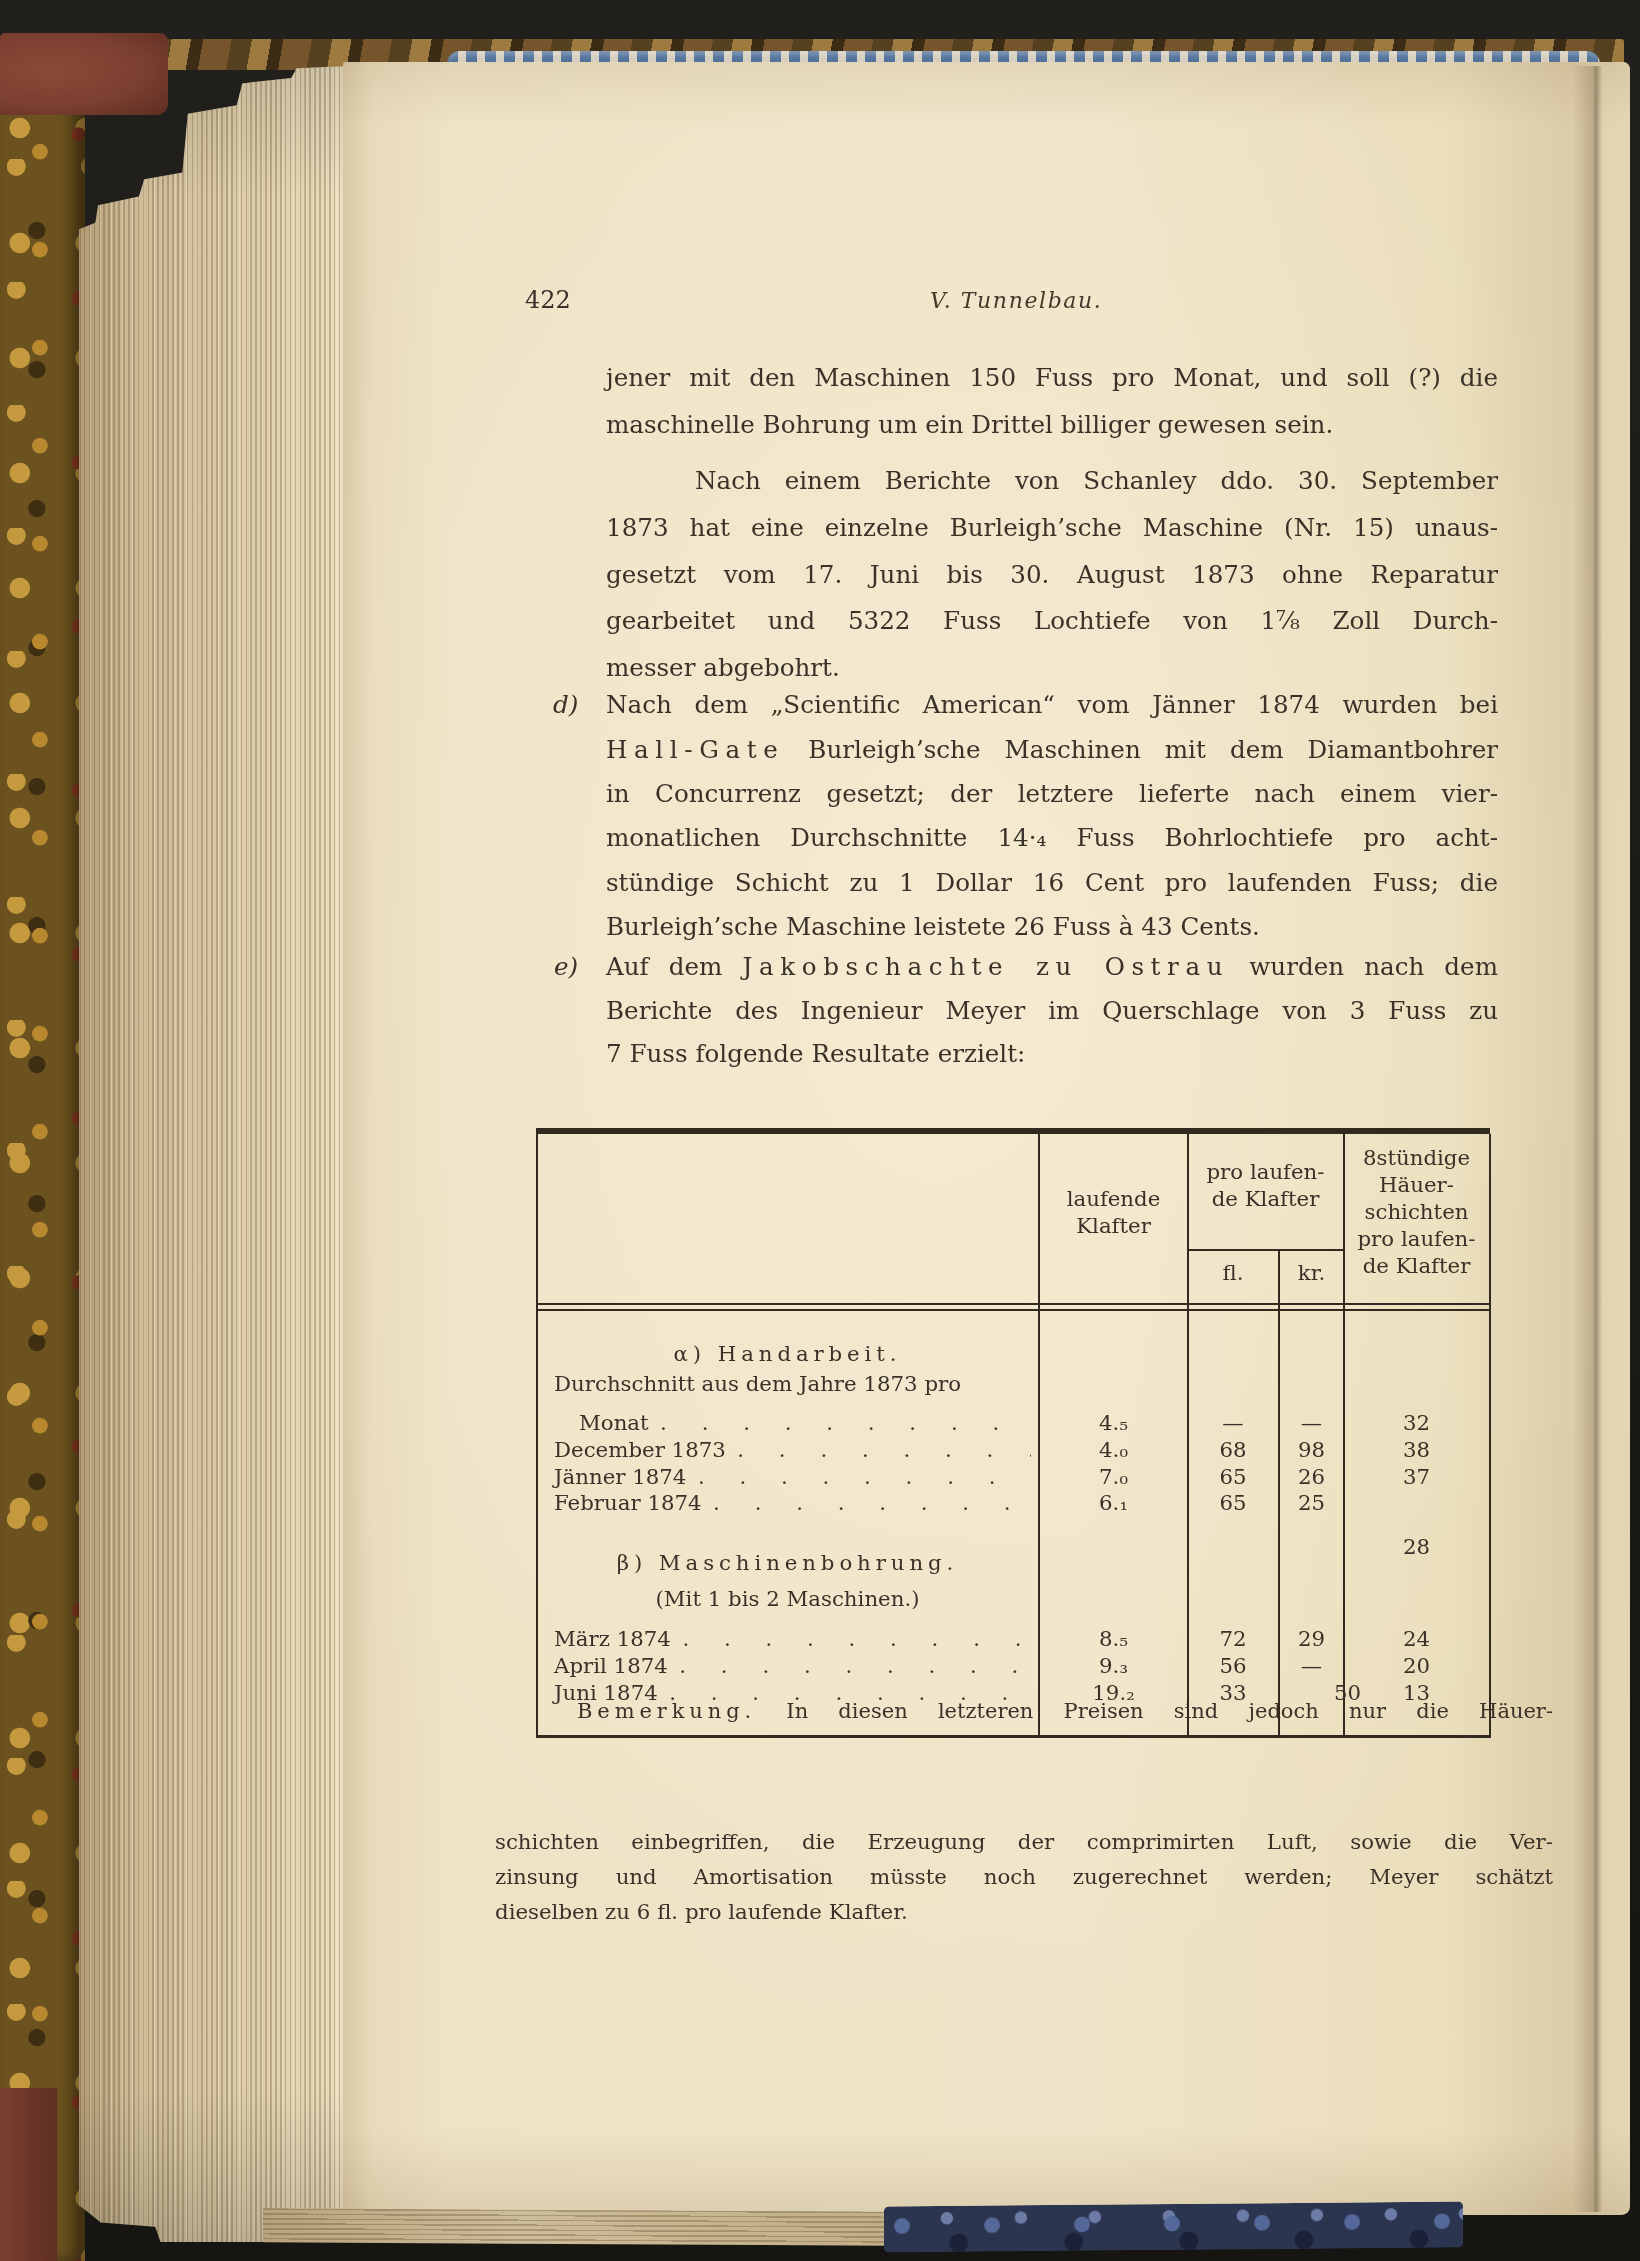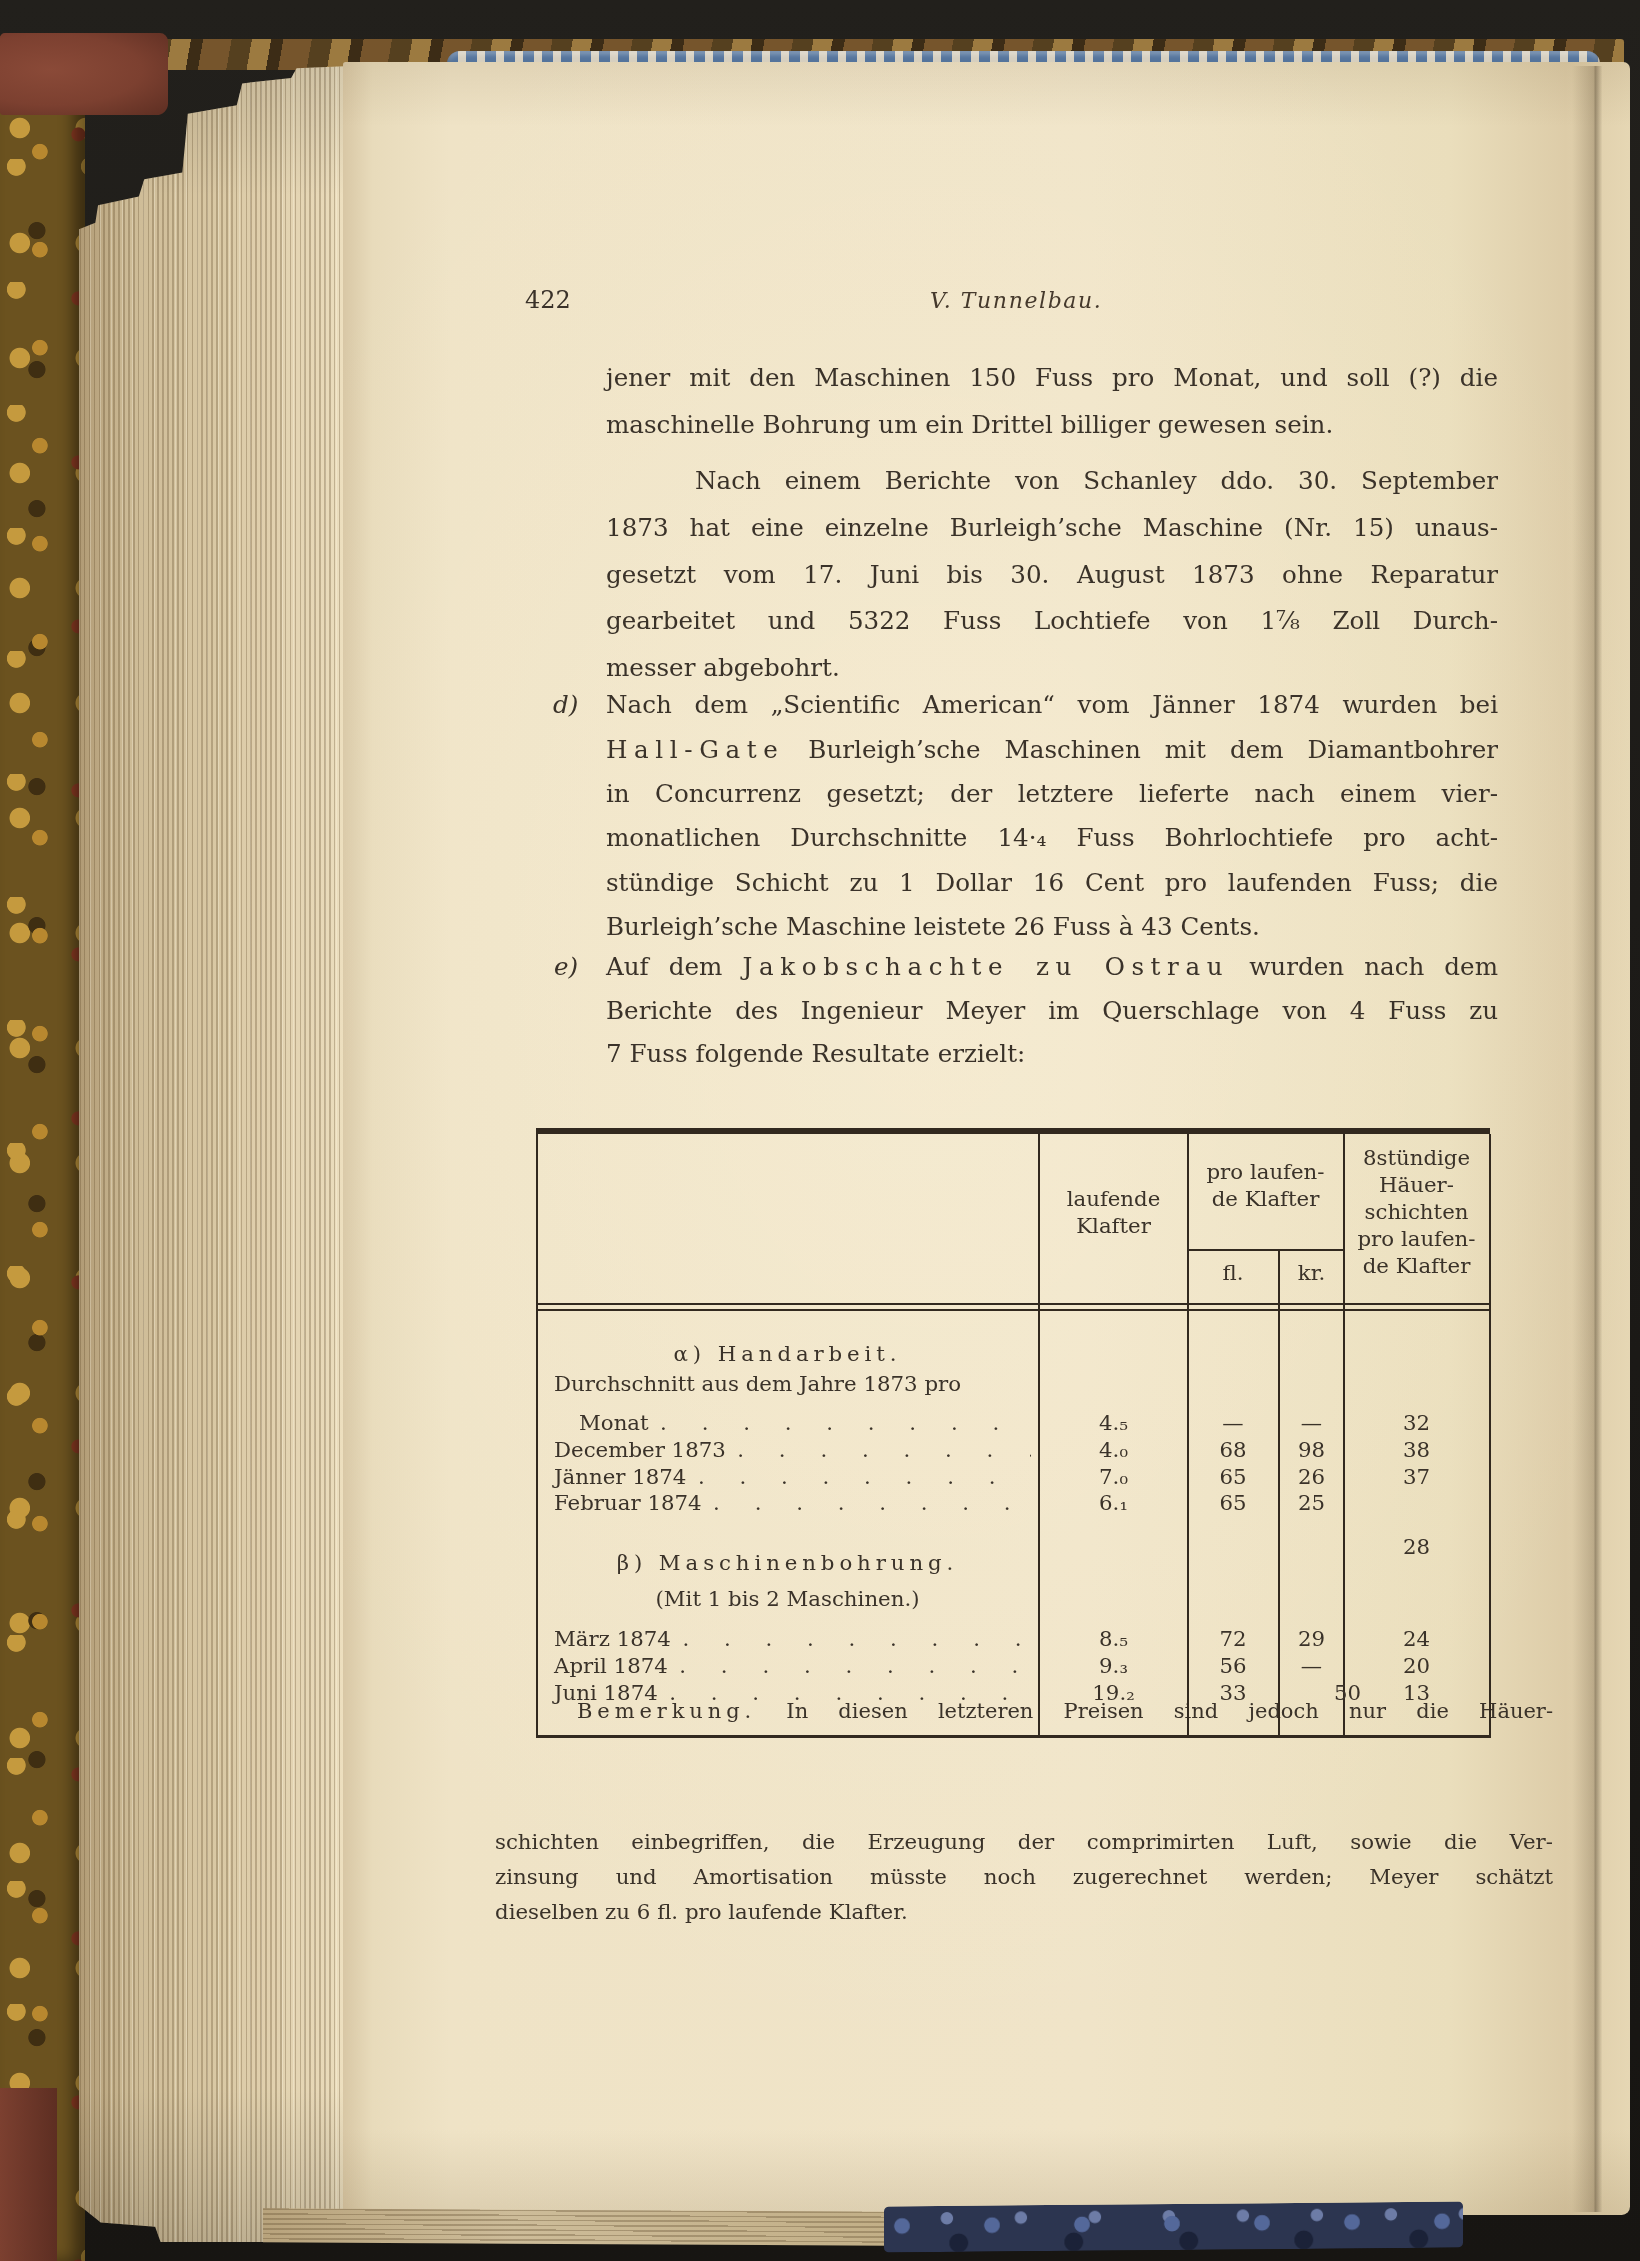--- a/index.html
+++ b/index.html
@@ -123,21 +123,21 @@
       <div class="pline last" style="left: 606px; top: 644px; width: 892px; font-size: 24.6px; line-height: 47px;"><span>messer abgebohrt.</span></div>
       <div class="marker" style="left: 553px; top: 683px; font-size: 24.6px; line-height: 44px; position: absolute;">d)</div>
       <div class="pline" style="left: 606px; top: 683px; width: 892px; font-size: 24.6px; line-height: 44px;"><span>Nach dem „Scientific American“ vom Jänner 1874 wurden bei</span></div>
       <div class="pline" style="left: 606px; top: 728px; width: 892px; font-size: 24.6px; line-height: 44px;"><span class="sperr">Hall-Gate</span><span> Burleigh’sche Maschinen mit dem Diamantbohrer</span></div>
       <div class="pline" style="left: 606px; top: 772px; width: 892px; font-size: 24.6px; line-height: 44px;"><span>in Concurrenz gesetzt; der letztere lieferte nach einem vier-</span></div>
       <div class="pline" style="left: 606px; top: 816px; width: 892px; font-size: 24.6px; line-height: 44px;"><span>monatlichen Durchschnitte 14·₄ Fuss Bohrlochtiefe pro acht-</span></div>
       <div class="pline" style="left: 606px; top: 861px; width: 892px; font-size: 24.6px; line-height: 44px;"><span>stündige Schicht zu 1 Dollar 16 Cent pro laufenden Fuss; die</span></div>
       <div class="pline last" style="left: 606px; top: 905px; width: 892px; font-size: 24.6px; line-height: 44px;"><span>Burleigh’sche Maschine leistete 26 Fuss à 43 Cents.</span></div>
       <div class="marker" style="left: 554px; top: 945px; font-size: 24.6px; line-height: 43px; position: absolute;">e)</div>
       <div class="pline" style="left: 606px; top: 945px; width: 892px; font-size: 24.6px; line-height: 43px;"><span>Auf dem </span><span class="sperr">Jakobschachte zu Ostrau</span><span> wurden nach dem</span></div>
-      <div class="pline" style="left: 606px; top: 989px; width: 892px; font-size: 24.6px; line-height: 43px;"><span>Berichte des Ingenieur Meyer im Querschlage von 4 Fuss zu</span></div>
+      <div class="pline" style="left: 606px; top: 989px; width: 892px; font-size: 24.6px; line-height: 43px;"><span>Berichte des Ingenieur Meyer im Querschlage von 3 Fuss zu</span></div>
       <div class="pline last" style="left: 606px; top: 1032px; width: 892px; font-size: 24.6px; line-height: 43px;"><span>7 Fuss folgende Resultate erzielt:</span></div>
       <div class="pline" style="left: 495px; top: 1694px; width: 1058px; font-size: 21px; line-height: 35px; text-indent: 82px;"><span class="sperr-sm">Bemerkung.</span><span> In diesen letzteren Preisen sind jedoch nur die Häuer-</span></div>
       <div class="pline" style="left: 495px; top: 1824px; width: 1058px; font-size: 21.3px; line-height: 35px;"><span>schichten einbegriffen, die Erzeugung der comprimirten Luft, sowie die Ver-</span></div>
       <div class="pline" style="left: 495px; top: 1859px; width: 1058px; font-size: 21.3px; line-height: 35px;"><span>zinsung und Amortisation müsste noch zugerechnet werden; Meyer schätzt</span></div>
       <div class="pline last" style="left: 495px; top: 1894px; width: 1058px; font-size: 21.3px; line-height: 35px;"><span>dieselben zu 6 fl. pro laufende Klafter.</span></div>
     </div>
 
   <div id="table-block">
       <div class="trule" style="left: 0px; top: 0px; width: 954px; height: 5.7px;"></div>
       <div class="trule" style="left: 0px; top: 175px; width: 954px; height: 1.6px;"></div>

